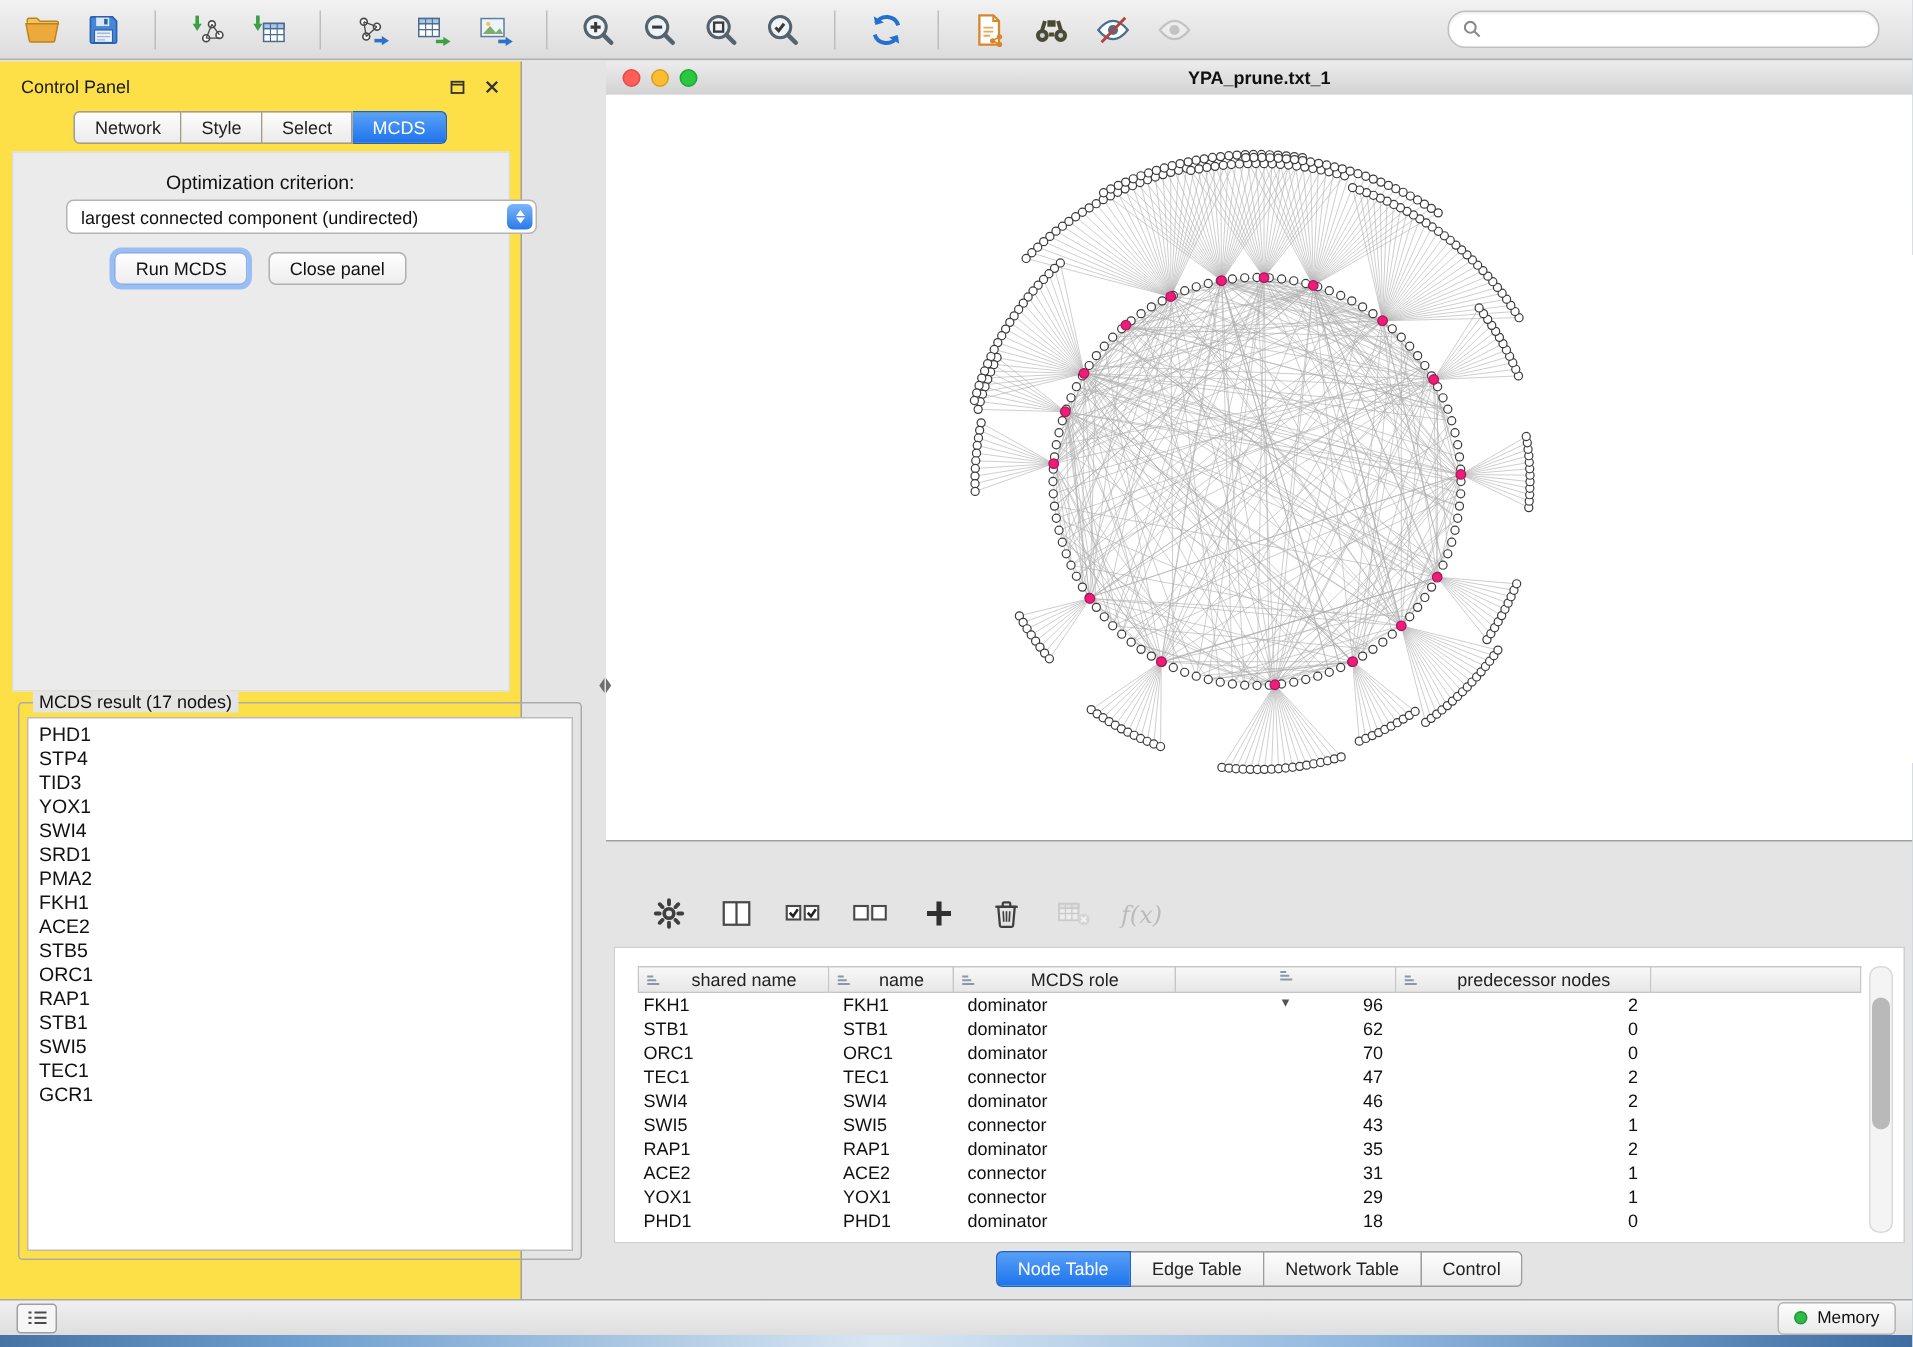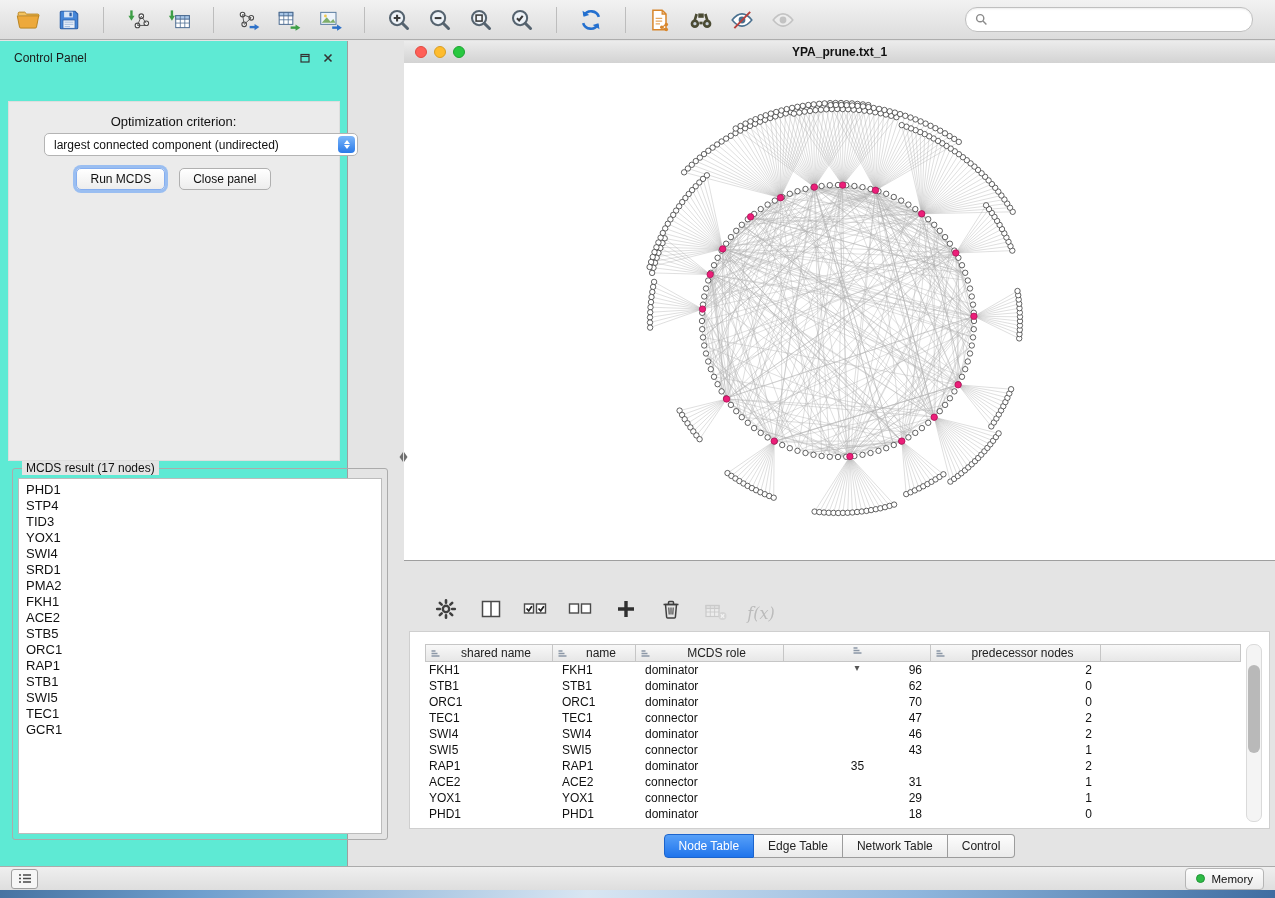--- a/index.html
+++ b/index.html
@@ -23,21 +23,21 @@
   .search-box input{border:0;outline:0;flex:1;font:12px "Liberation Sans",sans-serif;background:transparent;}
 
   
   .panel-header{position:relative;height:28px;display:flex;align-items:center;
     padding:6px 12px 0 14px;box-sizing:border-box;font-size:12px;color:#1a1a1a;}
   .ph-icons{margin-left:auto;display:flex;gap:13px;align-items:center;margin-right:2px;}
   .ph-icons span{display:flex;}
 
   
   .control-panel{position:absolute;left:0;top:41px;width:348px;bottom:24px;
-    background:#5eead4;border-right:1px solid #9f9f9f;box-sizing:border-box;}
+    background:#fde047;border-right:1px solid #9f9f9f;box-sizing:border-box;}
   .cp-tabs{position:absolute;left:0;right:0;top:33px;display:flex;justify-content:center;}
   .seg{font-size:12px;padding:3px 13px;background:linear-gradient(#fdfdfd,#ebebeb);
     border:1px solid #9c9c9c;border-left:0;color:#222;cursor:default;line-height:14px;}
   .seg:first-child{border-left:1px solid #9c9c9c;border-radius:4px 0 0 4px;}
   .seg:last-child{border-radius:0 4px 4px 0;}
   .seg.active{background:linear-gradient(#59a2f8,#1f74ec);color:#fff;border-color:#1c64cc;}
   .cp-upper{position:absolute;left:8px;right:7px;top:60px;height:358px;background:#ebebeb;border:1px solid #dedede;}
   .opt-label{position:absolute;top:73px;left:0;right:0;text-align:center;font-size:13px;}
   .criterion-select{position:absolute;top:92px;left:44px;width:314px;height:23px;background:#fff;
     border:1px solid #b4b4b4;border-radius:5px;display:flex;align-items:center;
@@ -70,21 +70,21 @@
   .tl .c3{background:#28c840;border:1px solid #1ea433;}
   .net-title{font-size:12px;font-weight:bold;color:#111;}
   .net-canvas{position:absolute;top:22px;left:0;right:0;bottom:0;background:#fff;}
 
   
   .table-panel{position:absolute;left:404px;top:560px;right:0;bottom:24px;
     background:#e4e4e4;border-top:1px solid #9f9f9f;box-sizing:border-box;}
   .tp-toolbar{position:absolute;top:28px;left:6px;right:6px;height:40px;
     display:flex;align-items:center;gap:17px;padding-left:22px;}
   .tp-btn{width:28px;height:28px;display:flex;align-items:center;justify-content:center;}
-  .tp-btn.disabled{opacity:.55;filter:grayscale(1);align-items:flex-end;}
+  .tp-btn.disabled{opacity:.55;filter:grayscale(1);}
   .fx{font:italic 16px "DejaVu Serif",serif;color:#9a9a9a;}
   .tp-body{position:absolute;left:5px;right:5px;top:70px;bottom:37px;background:#fff;border:1px solid #cfcfcf;}
   .tbl{position:absolute;left:15px;top:12px;right:28px;bottom:4px;overflow:hidden;font-size:12px;}
   .tbl-head{display:flex;height:18px;}
   .th{box-sizing:border-box;background:linear-gradient(#f8f8f8,#e7e7e7);border:1px solid #c6c6c6;
     border-left:0;display:flex;align-items:center;padding:0 4px;gap:3px;}
   .th:first-child{border-left:1px solid #c6c6c6;}
   .th .lbl{flex:1;text-align:center;font-size:12px;color:#222;white-space:nowrap;overflow:hidden;}
   .th.filler{flex:1;}
   .menu-arrow{font-size:10px;color:#555;}
@@ -279,20 +279,26 @@
               <path d="M1 3.4h8" stroke="#333" stroke-width="1.2"></path>
             </svg>
           </span>
         <span>
             <svg width="10" height="10" viewBox="0 0 10 10">
               <path d="M1.5 1.5 8.5 8.5M8.5 1.5 1.5 8.5" stroke="#333" stroke-width="1.6"></path>
             </svg>
           </span>
       </span>
     </div>
+    <div class="cp-tabs">
+        <span class="seg">Network</span>
+        <span class="seg">Style</span>
+        <span class="seg">Select</span>
+        <span class="seg active">MCDS</span>
+      </div>
     <div class="cp-upper"></div>
     <div class="opt-label">Optimization criterion:</div>
     <div class="criterion-select">
       <span>largest connected component (undirected)</span>
       <span class="stepper">
           <i class="up"></i>
           <i class="dn"></i>
         </span>
     </div>
     <div class="btn-row">
@@ -1495,21 +1501,21 @@
               <div class="td first" style="width: 128px;">SWI5</div>
               <div class="td" style="width: 83px;">SWI5</div>
               <div class="td" style="width: 148px;">connector</div>
               <div class="td" style="width: 147px; text-align: right;">43</div>
               <div class="td" style="width: 170px; text-align: right;">1</div>
             </div>
             <div class="tr">
               <div class="td first" style="width: 128px;">RAP1</div>
               <div class="td" style="width: 83px;">RAP1</div>
               <div class="td" style="width: 148px;">dominator</div>
-              <div class="td" style="width: 147px; text-align: center;">35</div>
+              <div class="td" style="width: 147px; text-align: right;">35</div>
               <div class="td" style="width: 170px; text-align: right;">2</div>
             </div>
             <div class="tr">
               <div class="td first" style="width: 128px;">ACE2</div>
               <div class="td" style="width: 83px;">ACE2</div>
               <div class="td" style="width: 148px;">connector</div>
               <div class="td" style="width: 147px; text-align: right;">31</div>
               <div class="td" style="width: 170px; text-align: right;">1</div>
             </div>
             <div class="tr">

